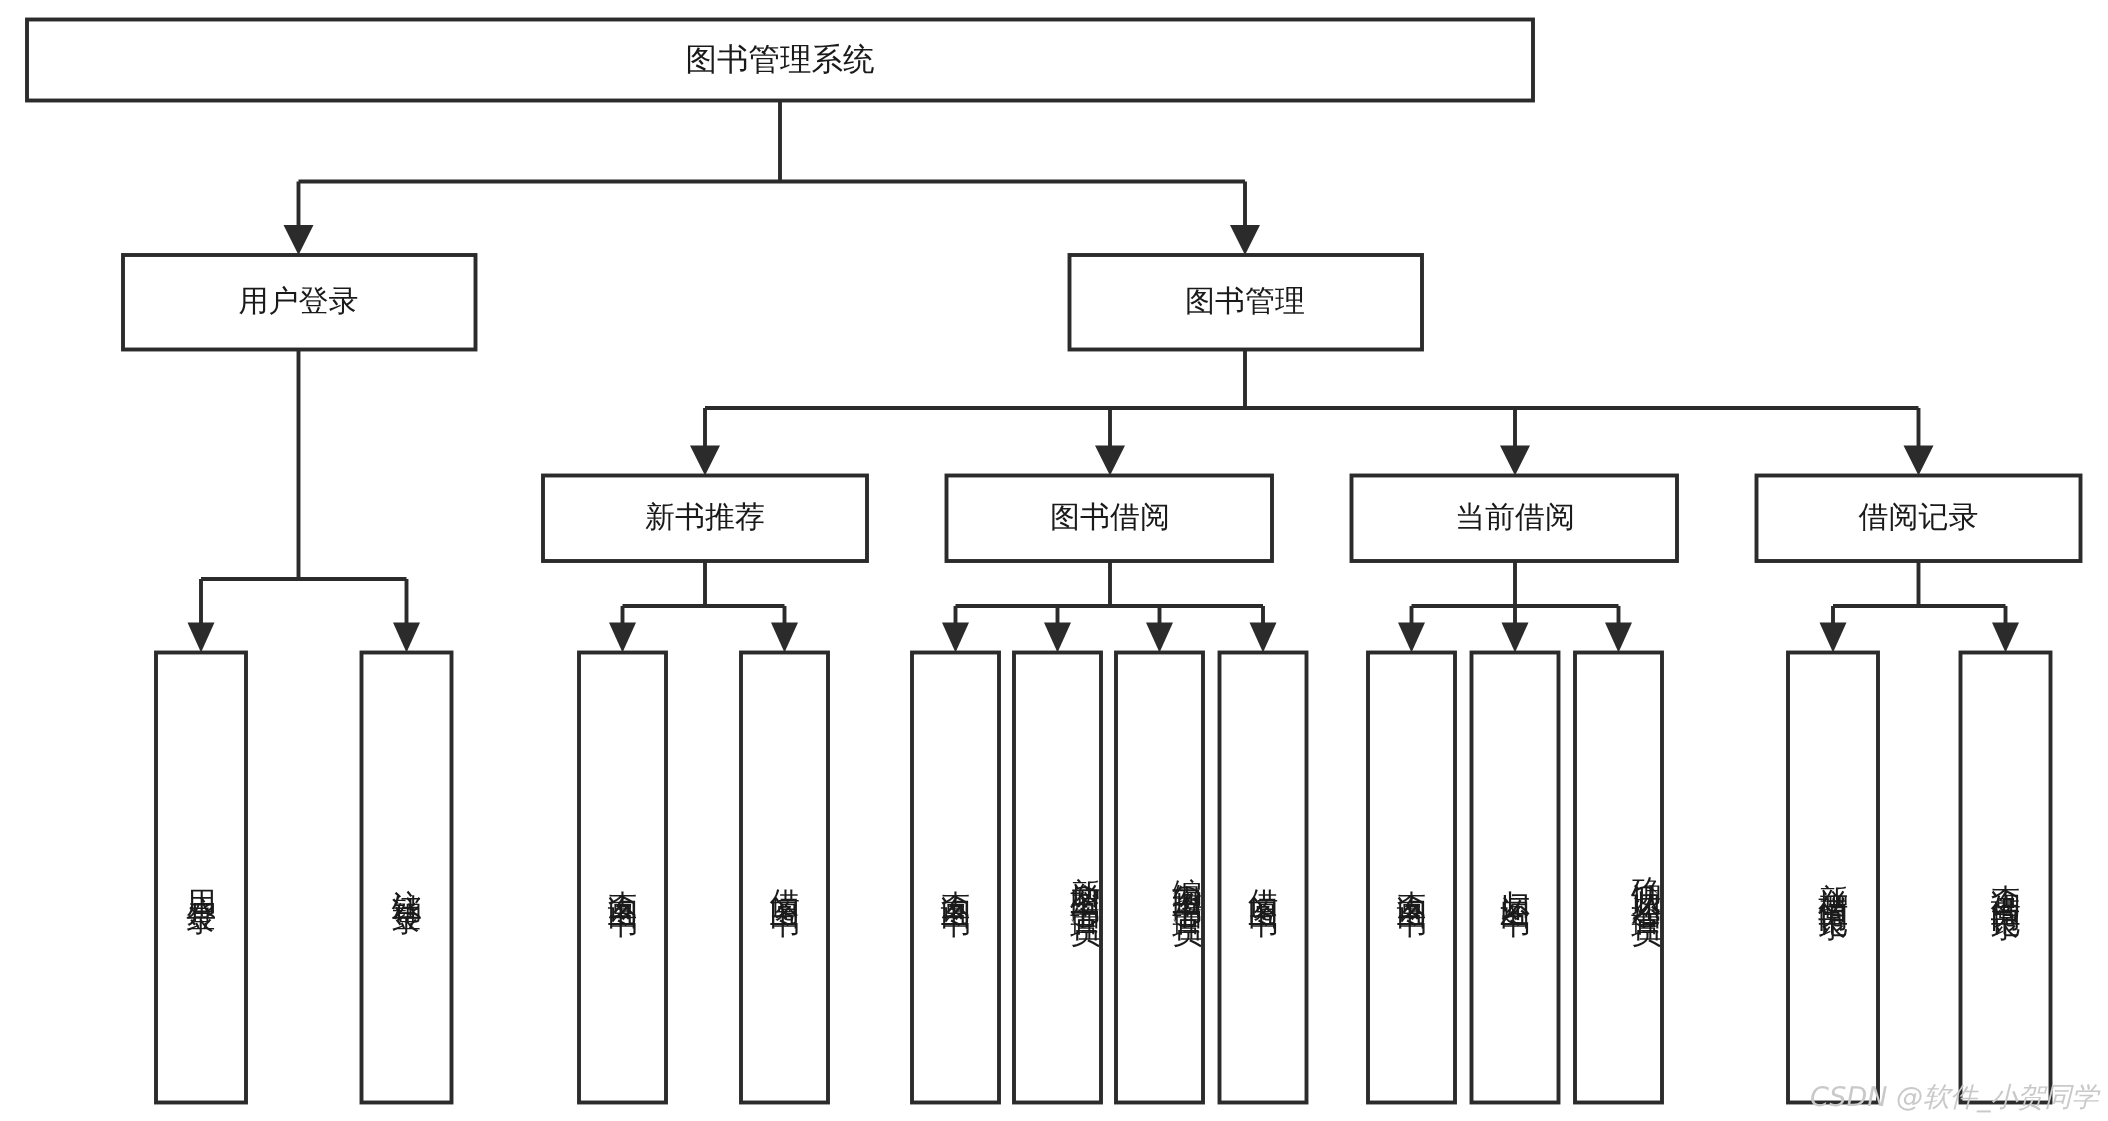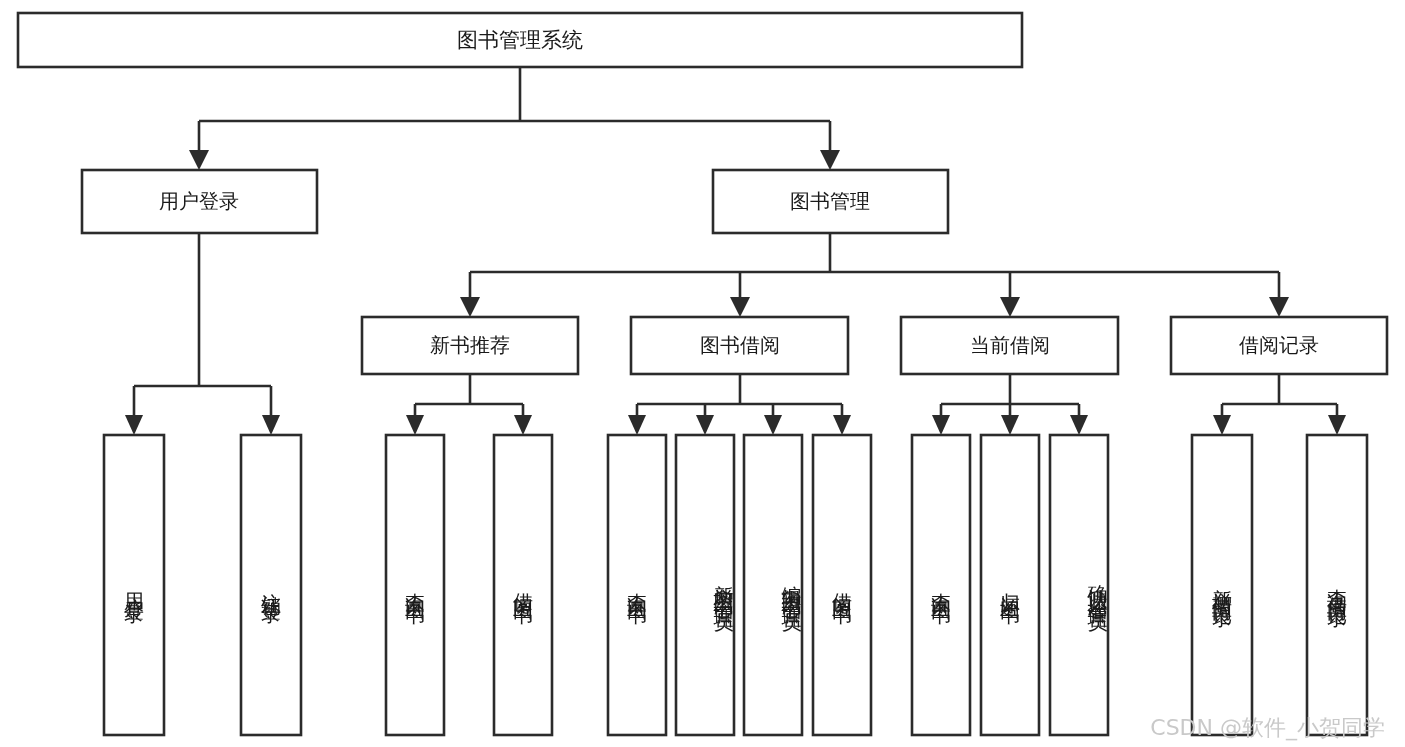--- a/index.html
+++ b/index.html
@@ -64,27 +64,28 @@
     letter-spacing: 4px;
     white-space: nowrap;
     display: flex;
     align-items: flex-start;
     justify-content: center;
     pointer-events: none;
   }
   .vleaf.center { align-items: center; }
   .watermark {
     position: absolute;
-    right: 20px;
+    right: 6px;
     bottom: 4px;
     font-family: "DejaVu Sans", "Liberation Sans", sans-serif;
-    font-size: 22px;
+    font-size: 18px;
     color: #c9c9c9;
     white-space: nowrap;
     user-select: none;
+    font-style: italic;
   }
 </style>
 </head>
 <body>
 
 <div id="diagram-root">
 
   <svg id="flow" viewBox="0 0 1405 747">
 
     <g>

